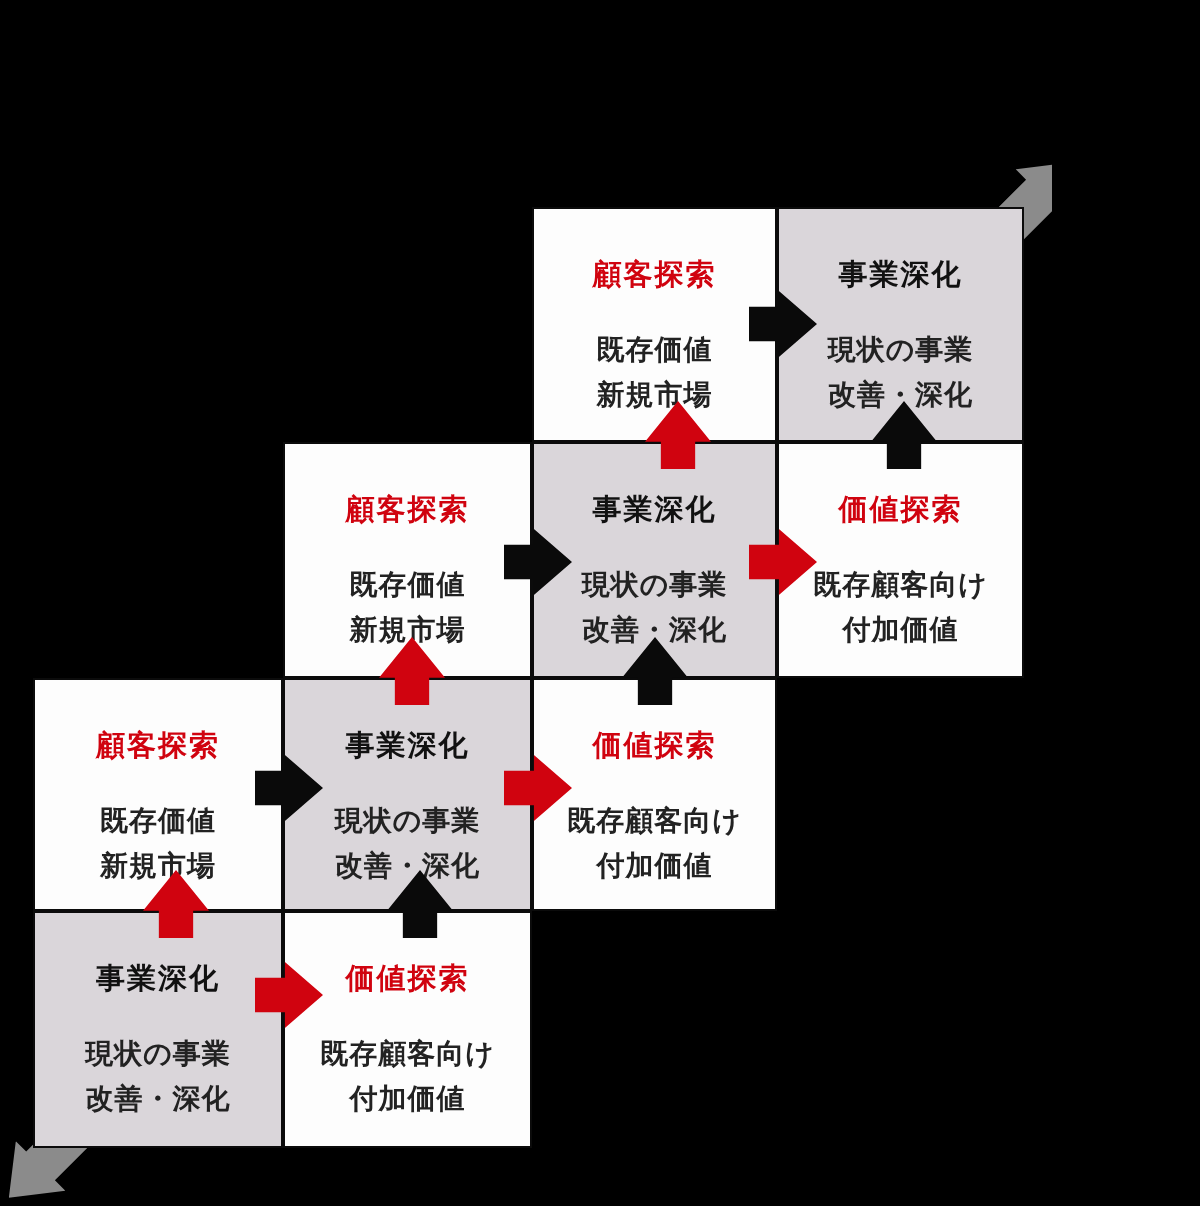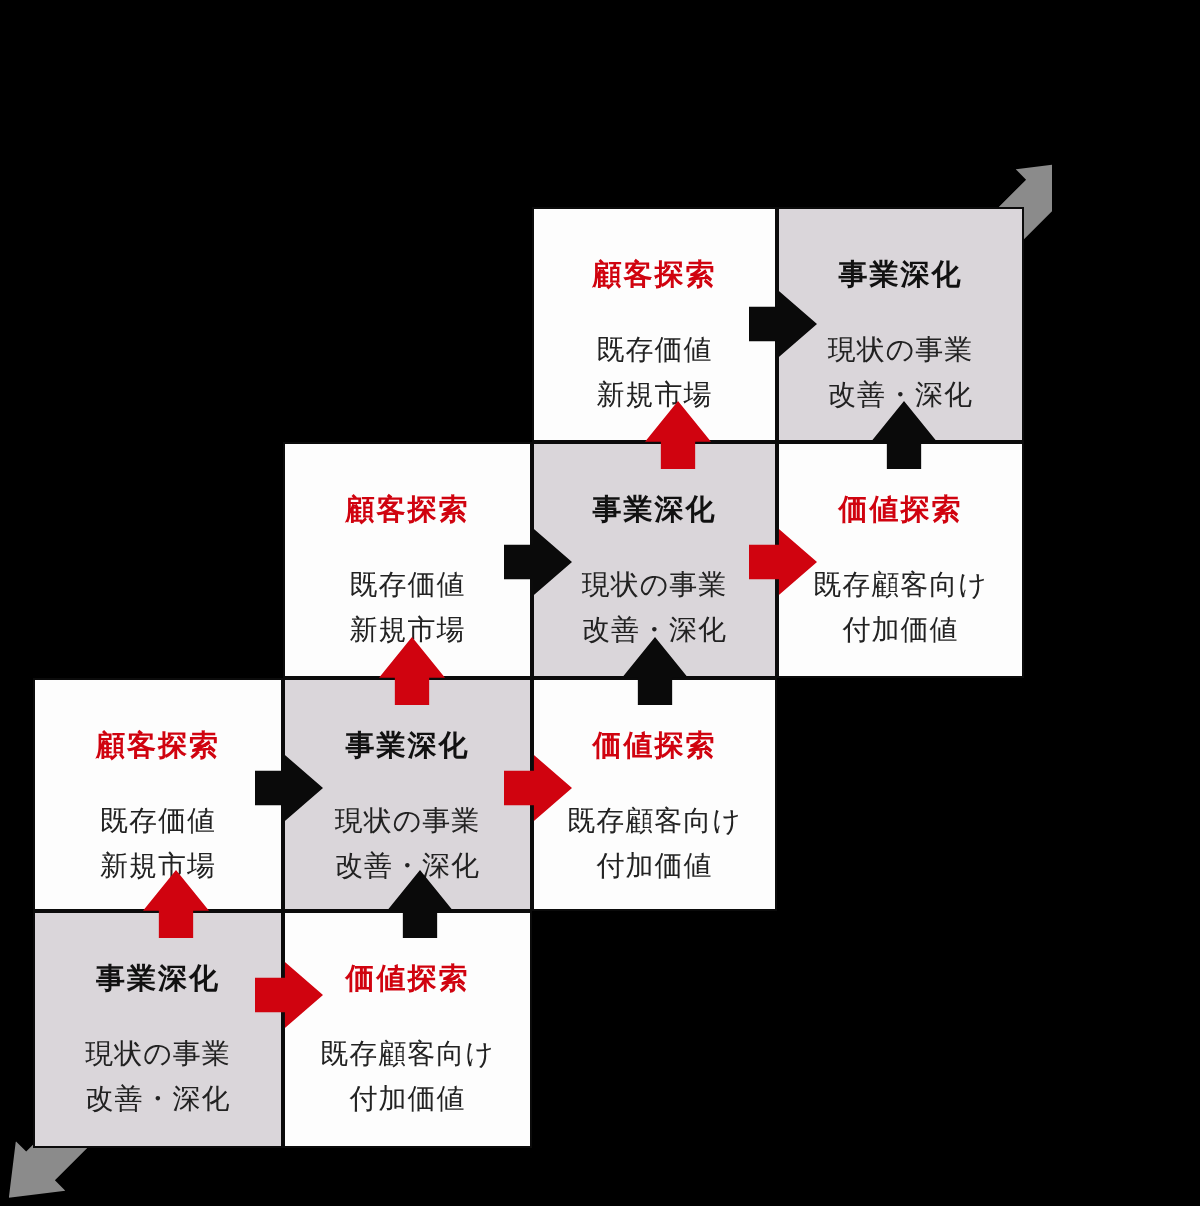--- a/index.html
+++ b/index.html
@@ -22,21 +22,21 @@
     position:absolute;top:46px;left:0;right:0;
     text-align:center;
     font-size:29px;font-weight:700;
     letter-spacing:2px;
     color:var(--heading-black);
   }
   .cell .heading.red{color:var(--red);}
   .cell .body{
     position:absolute;top:118px;left:0;right:0;
     text-align:center;
-    font-size:28px;font-weight:400;
+    font-size:28px;font-weight:700;
     line-height:45px;
     letter-spacing:1px;
     color:var(--body-text);
   }
   .arrow{position:absolute;z-index:3;}
   .arrow.right{
     width:68px;height:66px;
     clip-path:polygon(0% 24%,44% 24%,44% 0%,100% 50%,44% 100%,44% 76%,0% 76%);
   }
   .arrow.up{

